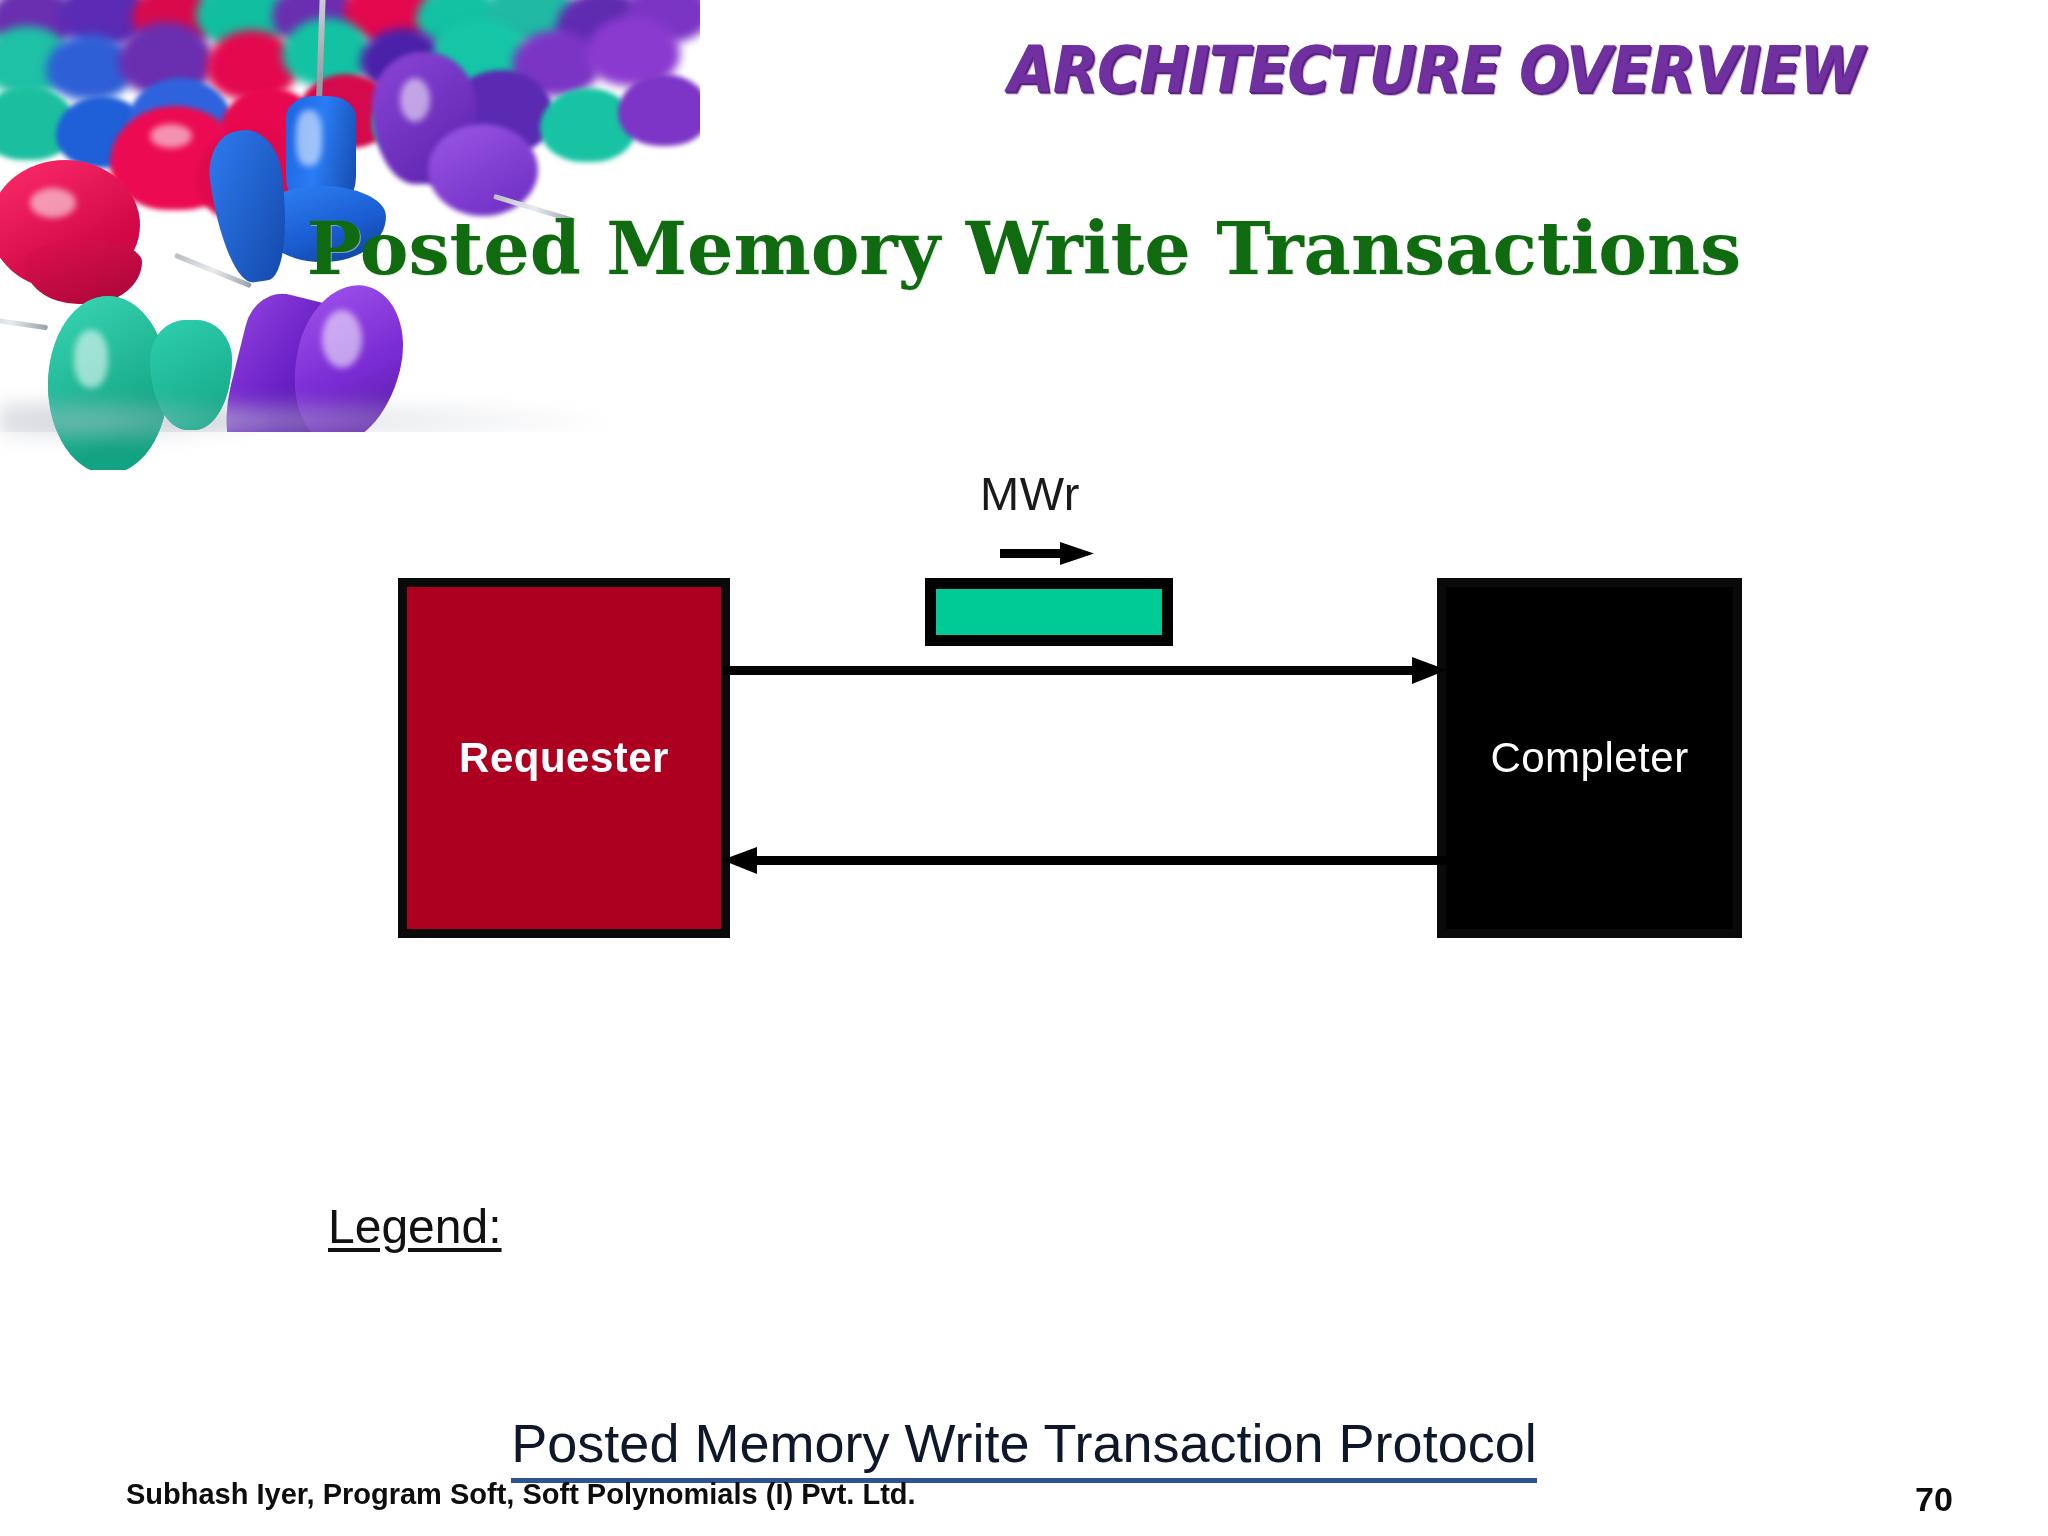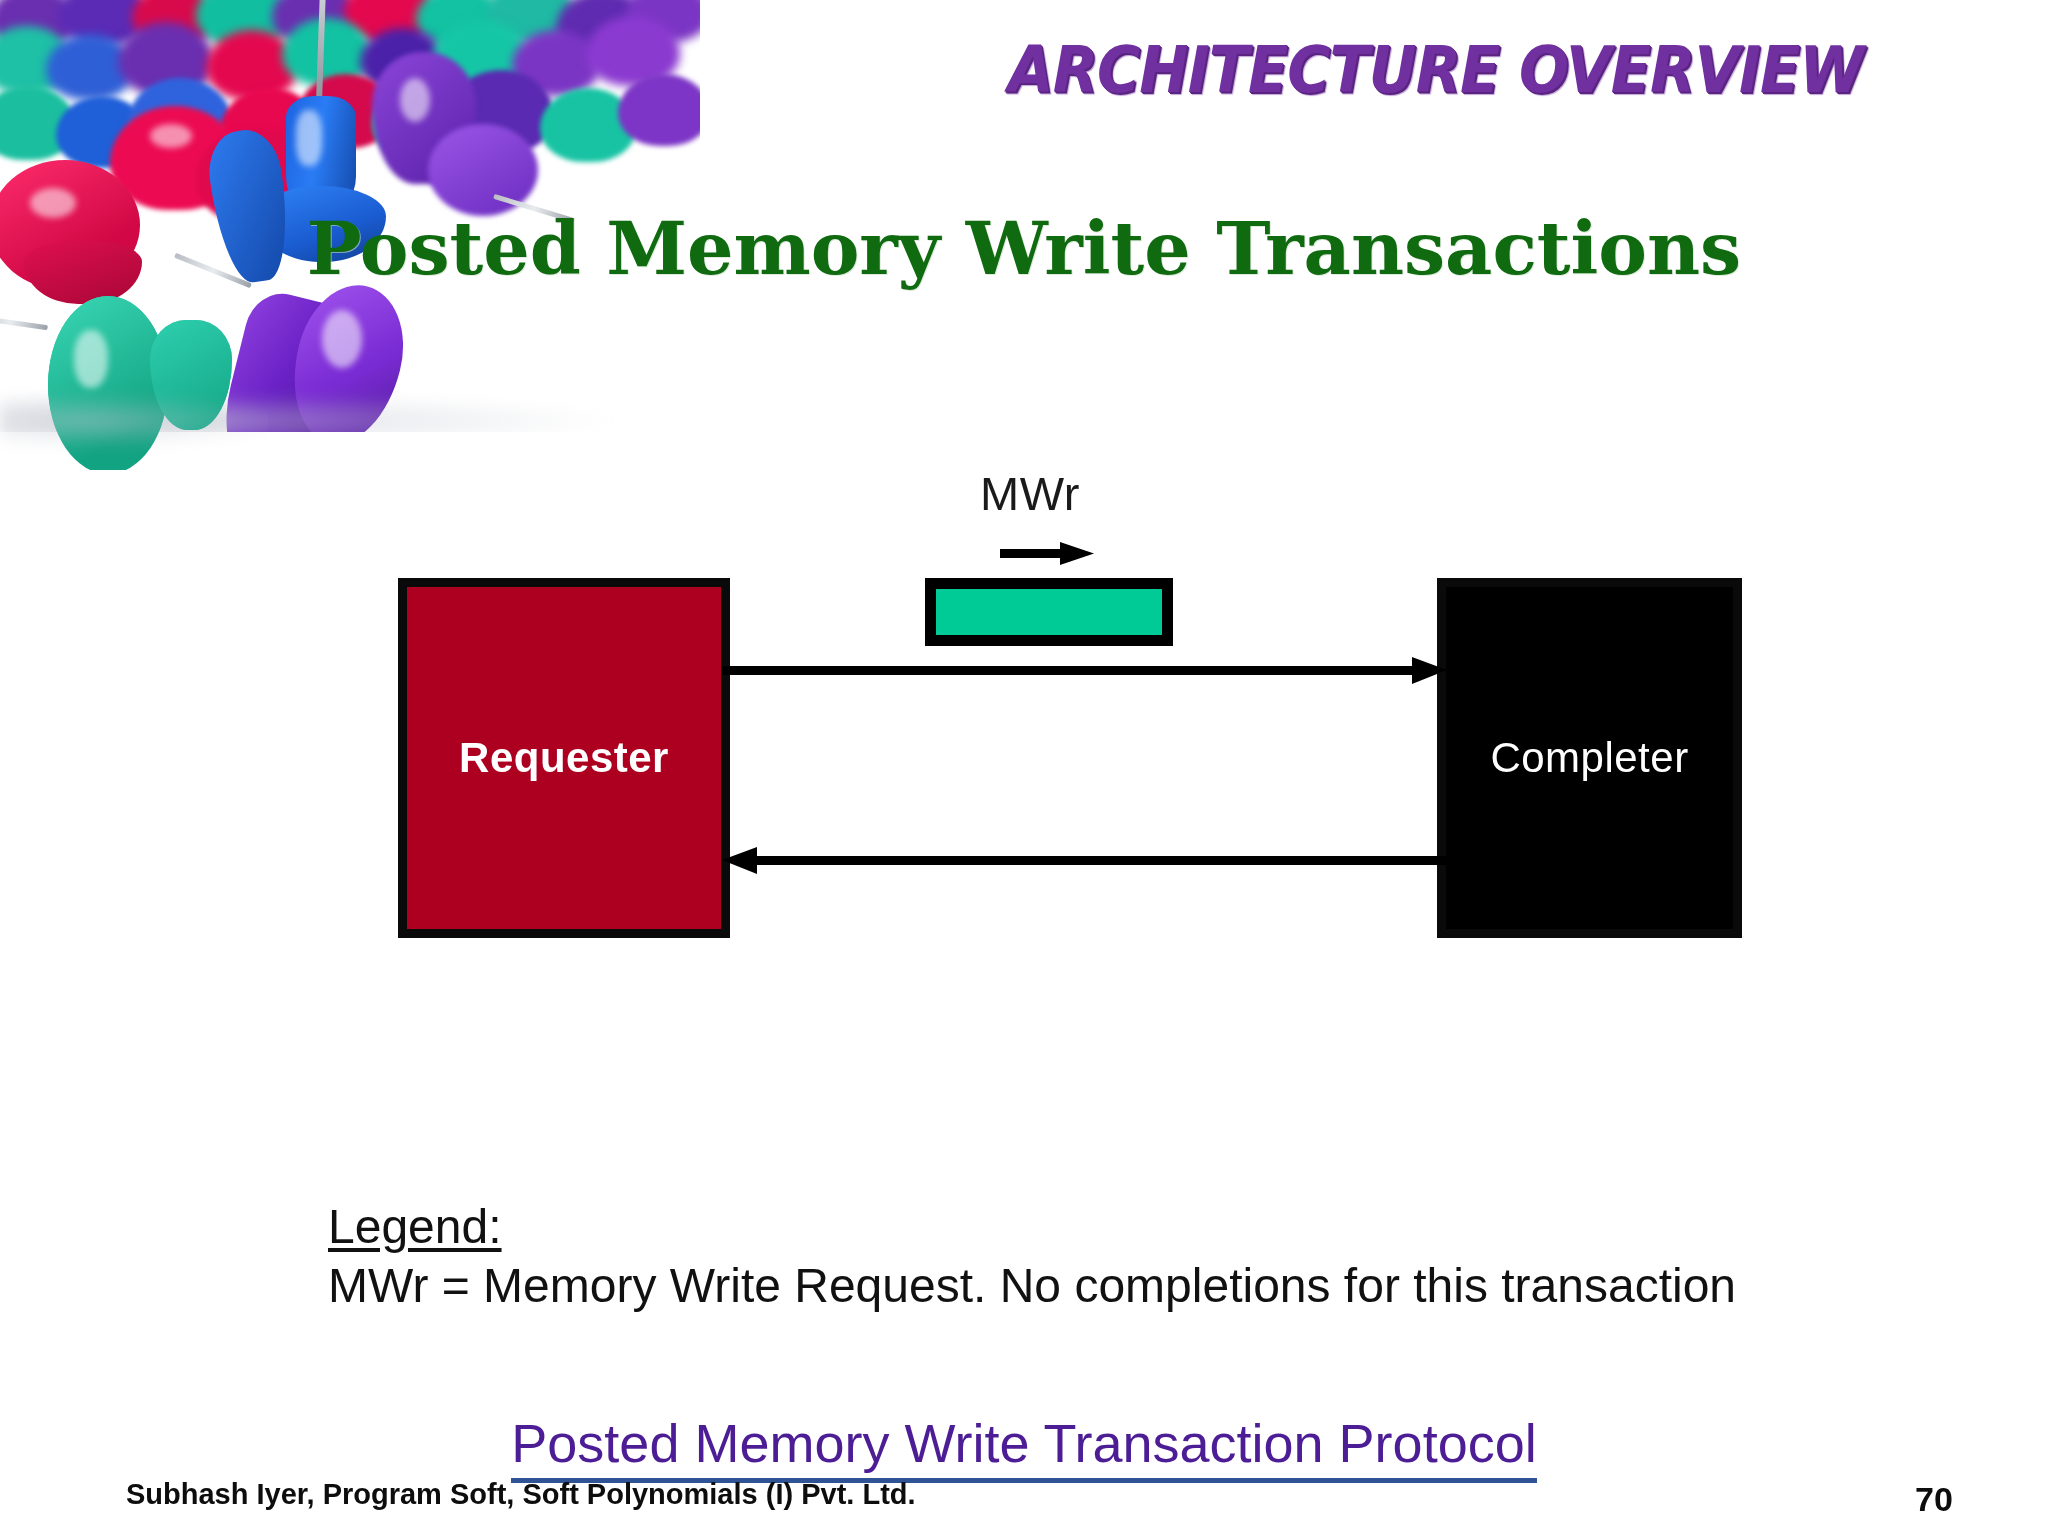--- a/index.html
+++ b/index.html
@@ -209,21 +209,21 @@
     position: absolute;
     left: 0;
     top: 1412px;
     width: 2048px;
     text-align: center;
   }
   #caption-text {
     display: inline-block;
     font-family: "Liberation Sans", sans-serif;
     font-size: 54px;
-    color: #4c1d95;
+    color: #0f172a;
     border-bottom: 5px solid #2f5496;
     padding-bottom: 4px;
     white-space: nowrap;
   }
 
   
   #footer-credit {
     position: absolute;
     left: 126px;
     top: 1478px;
@@ -355,21 +355,20 @@
     </svg>
 
     <svg id="conn-back" class="conn-arrow" viewBox="0 0 725 30" preserveAspectRatio="none">
       <rect x="25" y="11" width="700" height="9" fill="#000000"></rect>
       <polygon points="35,2 0,15 35,29" fill="#000000"></polygon>
     </svg>
   </div>
 
   <div id="legend-block">
     <div id="legend-heading">Legend:</div>
-    <div id="legend-text">MWr = Memory Write Request. No completions for this transaction</div>
   </div>
 
   <div id="caption">
     <span id="caption-text">Posted Memory Write Transaction Protocol</span>
   </div>
 
   <div id="footer-credit">Subhash Iyer, Program Soft, Soft Polynomials (I) Pvt. Ltd.</div>
 
   <div id="page-number">70</div>
 

